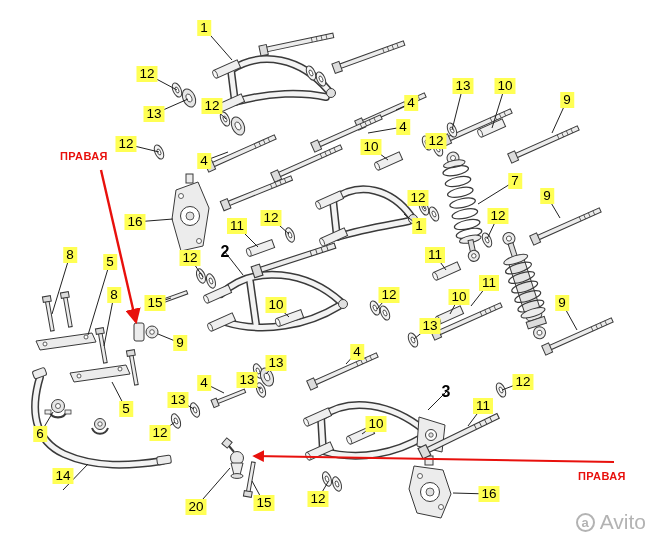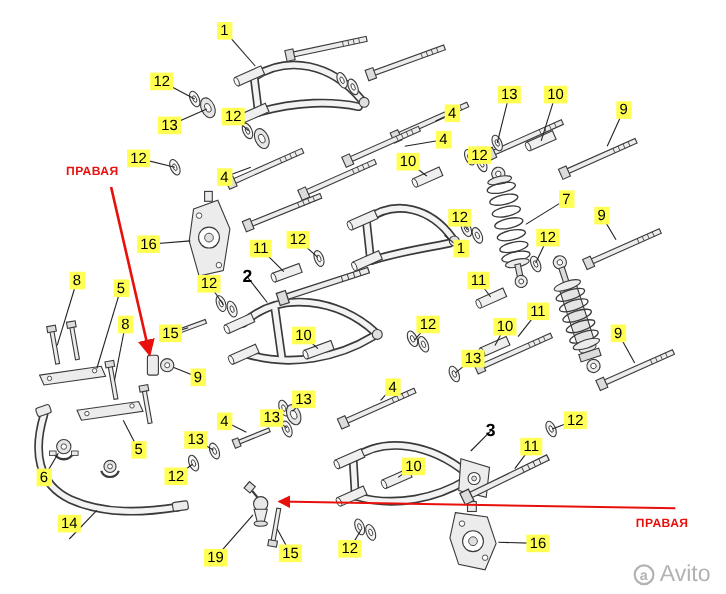--- a/index.html
+++ b/index.html
@@ -379,21 +379,21 @@
       <div class="callout" style="left: 204px; top: 383px;">4</div>
       <div class="callout" style="left: 178px; top: 400px;">13</div>
       <div class="callout" style="left: 126px; top: 409px;">5</div>
       <div class="callout" style="left: 160px; top: 433px;">12</div>
       <div class="callout" style="left: 40px; top: 434px;">6</div>
       <div class="callout" style="left: 376px; top: 424px;">10</div>
       <div class="callout" style="left: 483px; top: 406px;">11</div>
       <div class="callout" style="left: 523px; top: 382px;">12</div>
       <div class="callout plain" style="left: 446px; top: 392px;">3</div>
       <div class="callout" style="left: 63px; top: 476px; text-align: right;">14</div>
-      <div class="callout" style="left: 196px; top: 507px;">19</div>
+      <div class="callout" style="left: 196px; top: 507px;">20</div>
       <div class="callout" style="left: 264px; top: 503px;">15</div>
       <div class="callout" style="left: 318px; top: 499px;">12</div>
       <div class="callout" style="left: 489px; top: 494px;">16</div>
     </div>
 
   <div class="side-label" id="side-right">ПРАВАЯ</div>
   <div class="side-label" id="side-left">ПРАВАЯ</div>
 
   <div class="watermark">
     <span class="wm-logo">a</span>

